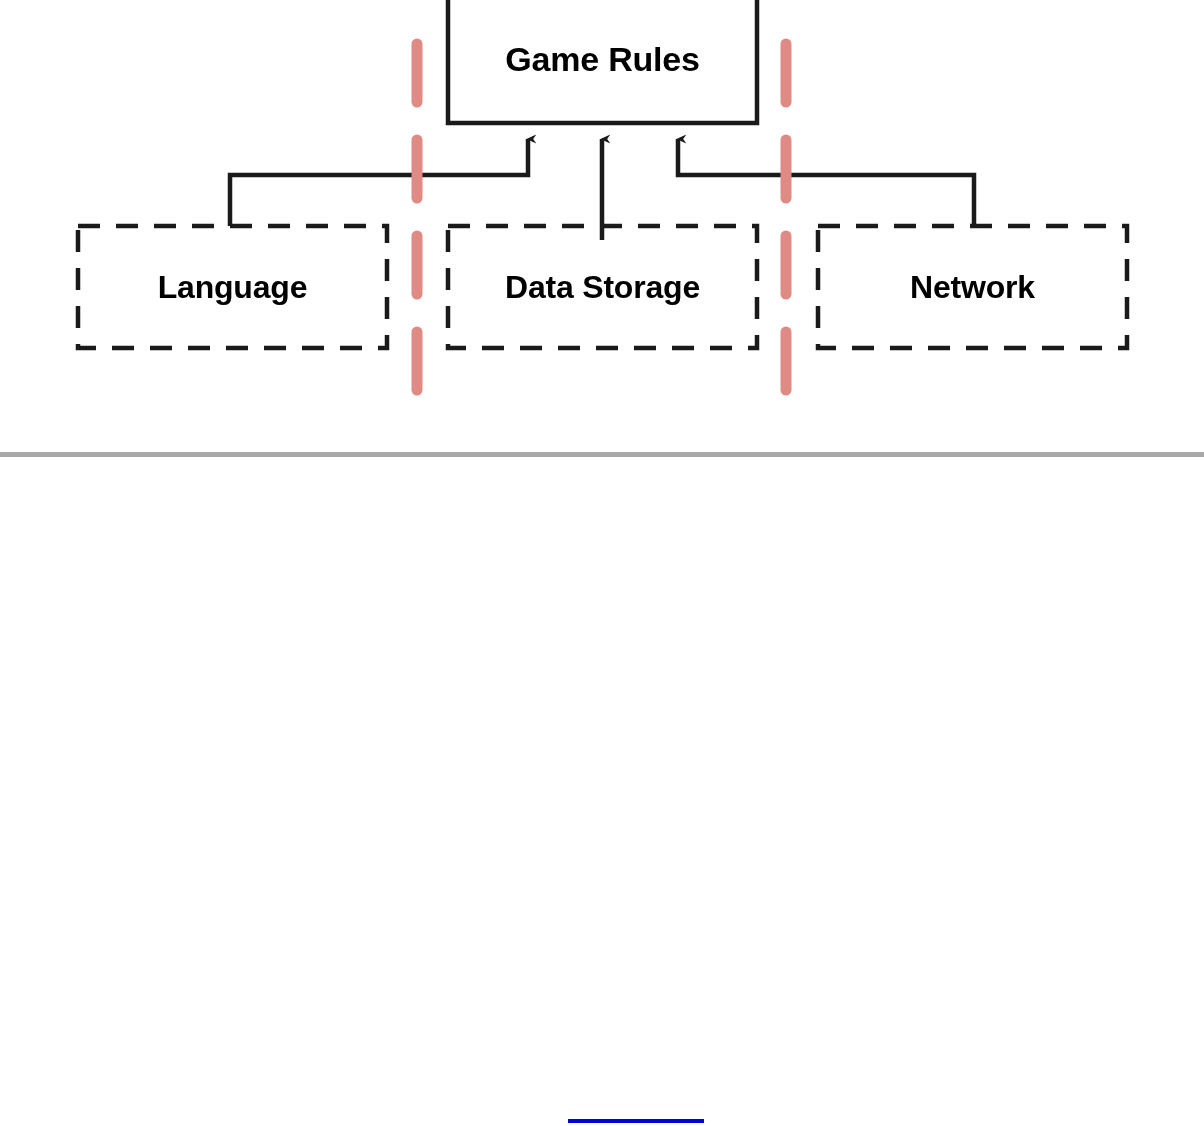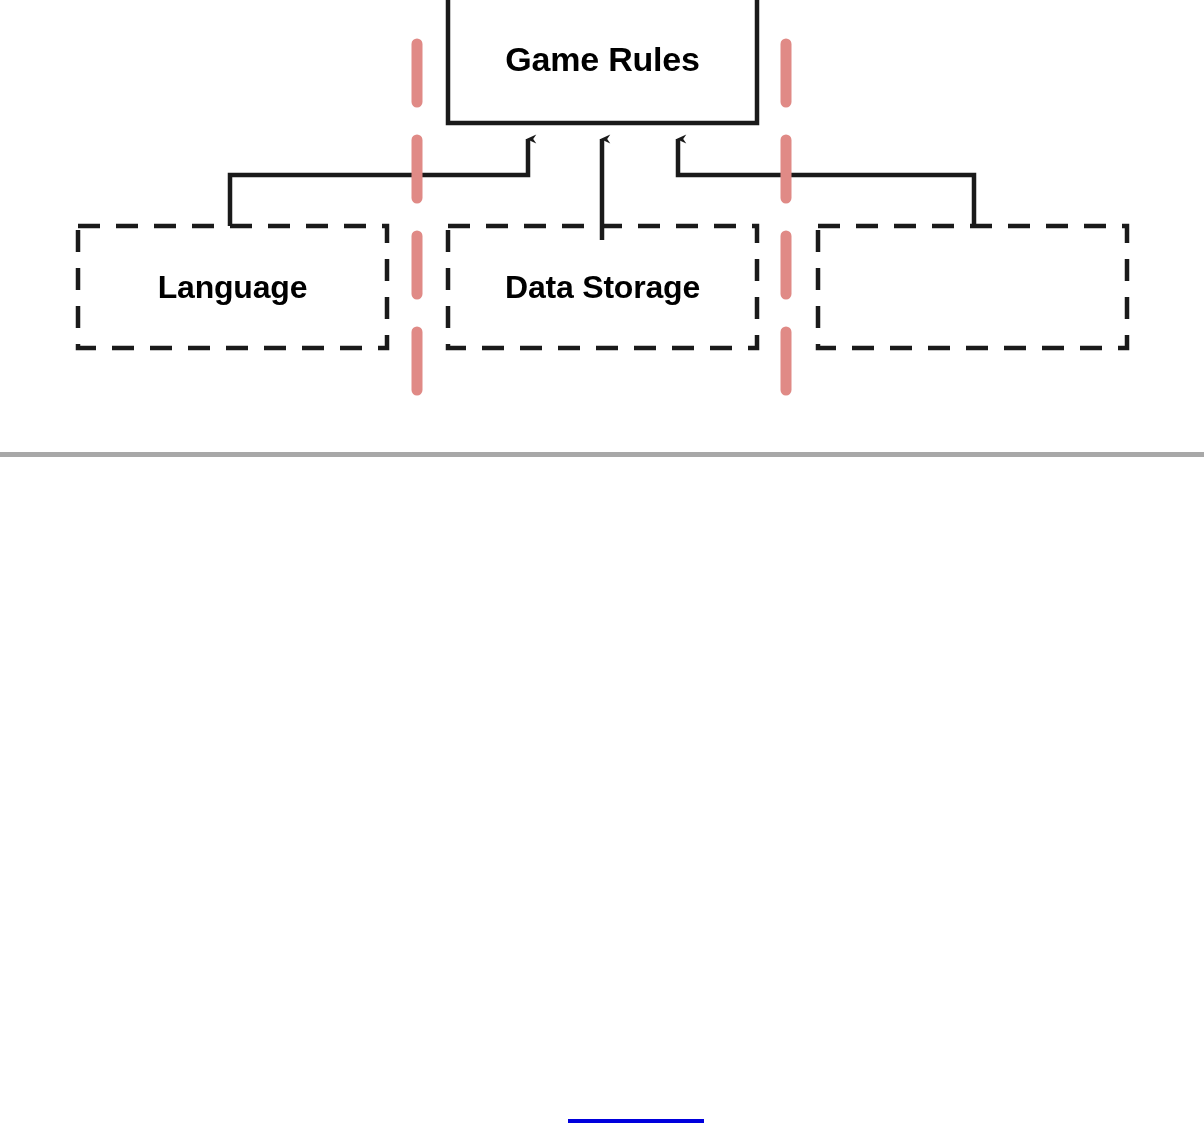--- a/index.html
+++ b/index.html
@@ -127,20 +127,23 @@
   </div>
 
   <div class="node node-leaf leaf-language">
     <span>Language</span>
   </div>
 
   <div class="node node-leaf leaf-storage">
     <span>Data Storage</span>
   </div>
 
+  <div class="node node-leaf leaf-network">
+    <span>Network</span>
+  </div>
 
 </div>
 
 <div id="page-separator"></div>
 
 <div class="blank-body-area"></div>
 
 <div id="footer-underline"></div>
 
 </body></html>

